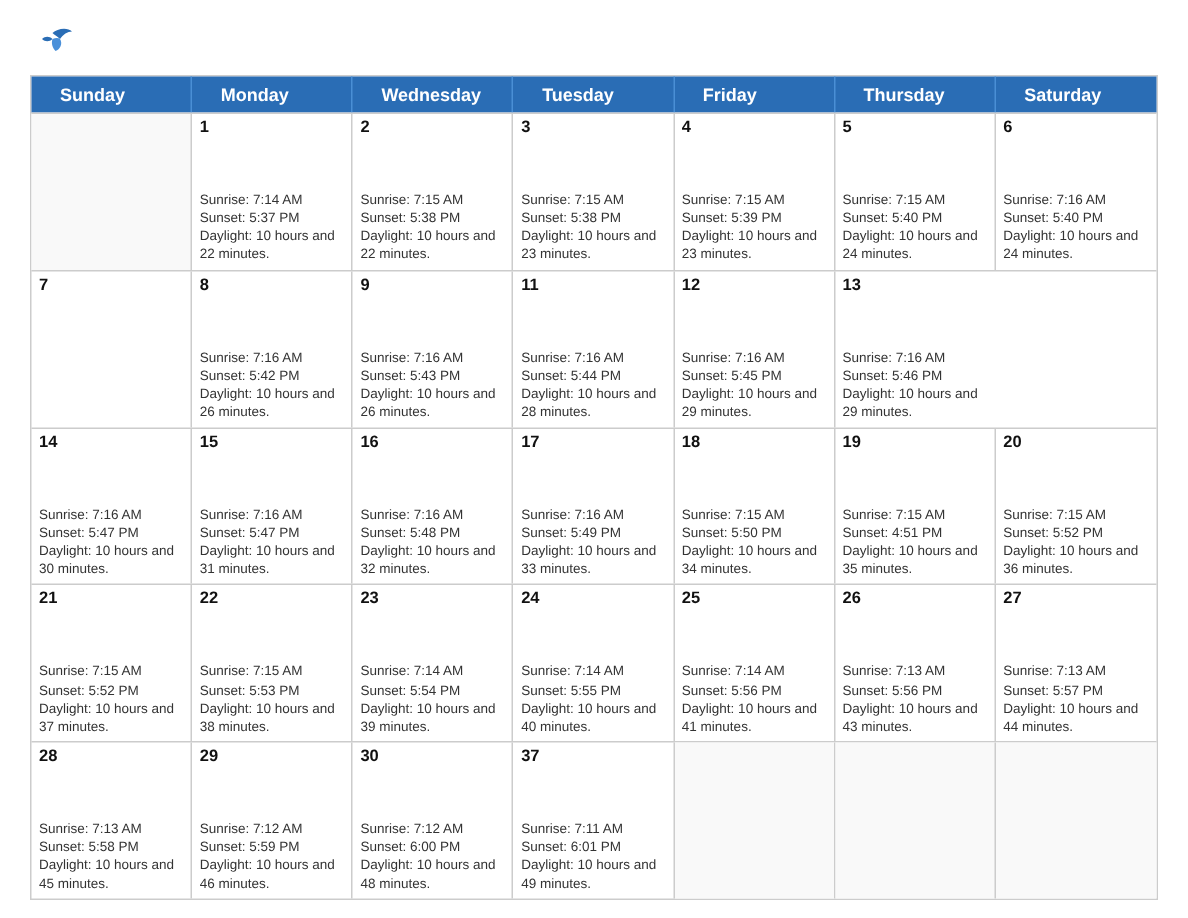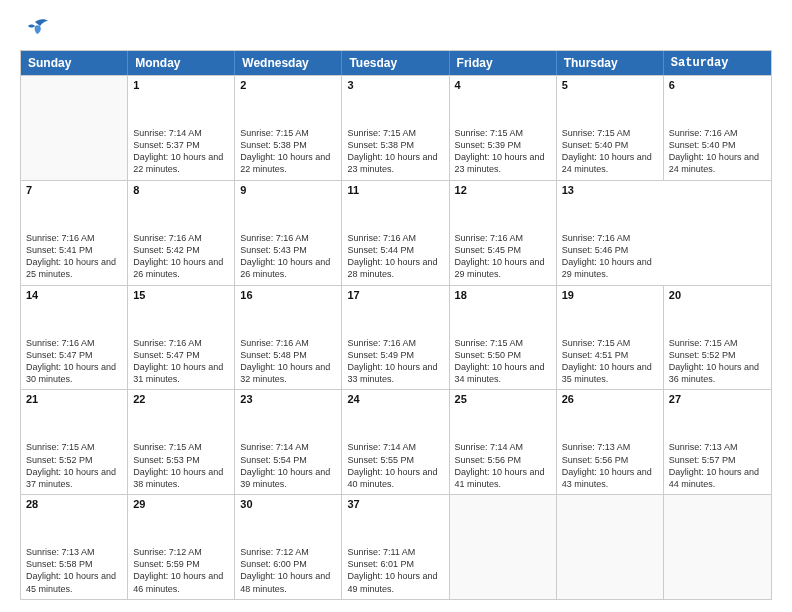--- a/index.html
+++ b/index.html
@@ -54,27 +54,26 @@
     }
     .cal-header {
       display: grid;
       grid-template-columns: repeat(7, 1fr);
       background: #2a6db5;
     }
     .cal-header-cell {
       color: #fff;
       font-size: 12px;
       font-weight: bold;
-      padding: 5px 7px;
+      padding: 5px 19px;
       border-right: 1px solid #4a8fd5;
       text-align: left;
     }
     .cal-header-cell:last-child {
       border-right: none;
-      font-family: Liberation Mono, monospace;
     }
     .cal-body {
       flex: 1;
       display: flex;
       flex-direction: column;
     }
     .cal-row {
       display: grid;
       grid-template-columns: repeat(7, 1fr);
       flex: 1;
@@ -182,24 +181,20 @@
             <div class="day-number">6</div>
             <div class="cell-text">Sunrise: 7:16 AM
 Sunset: 5:40 PM
 Daylight: 10 hours
 and 24 minutes.</div>
           </div>
         </div>
         <div class="cal-row">
           <div class="cal-cell">
             <div class="day-number">7</div>
-            <div class="cell-text">Sunrise: 7:16 AM
-Sunset: 5:41 PM
-Daylight: 10 hours
-and 25 minutes.</div>
           </div>
           <div class="cal-cell">
             <div class="day-number">8</div>
             <div class="cell-text">Sunrise: 7:16 AM
 Sunset: 5:42 PM
 Daylight: 10 hours
 and 26 minutes.</div>
           </div>
           <div class="cal-cell">
             <div class="day-number">9</div>

